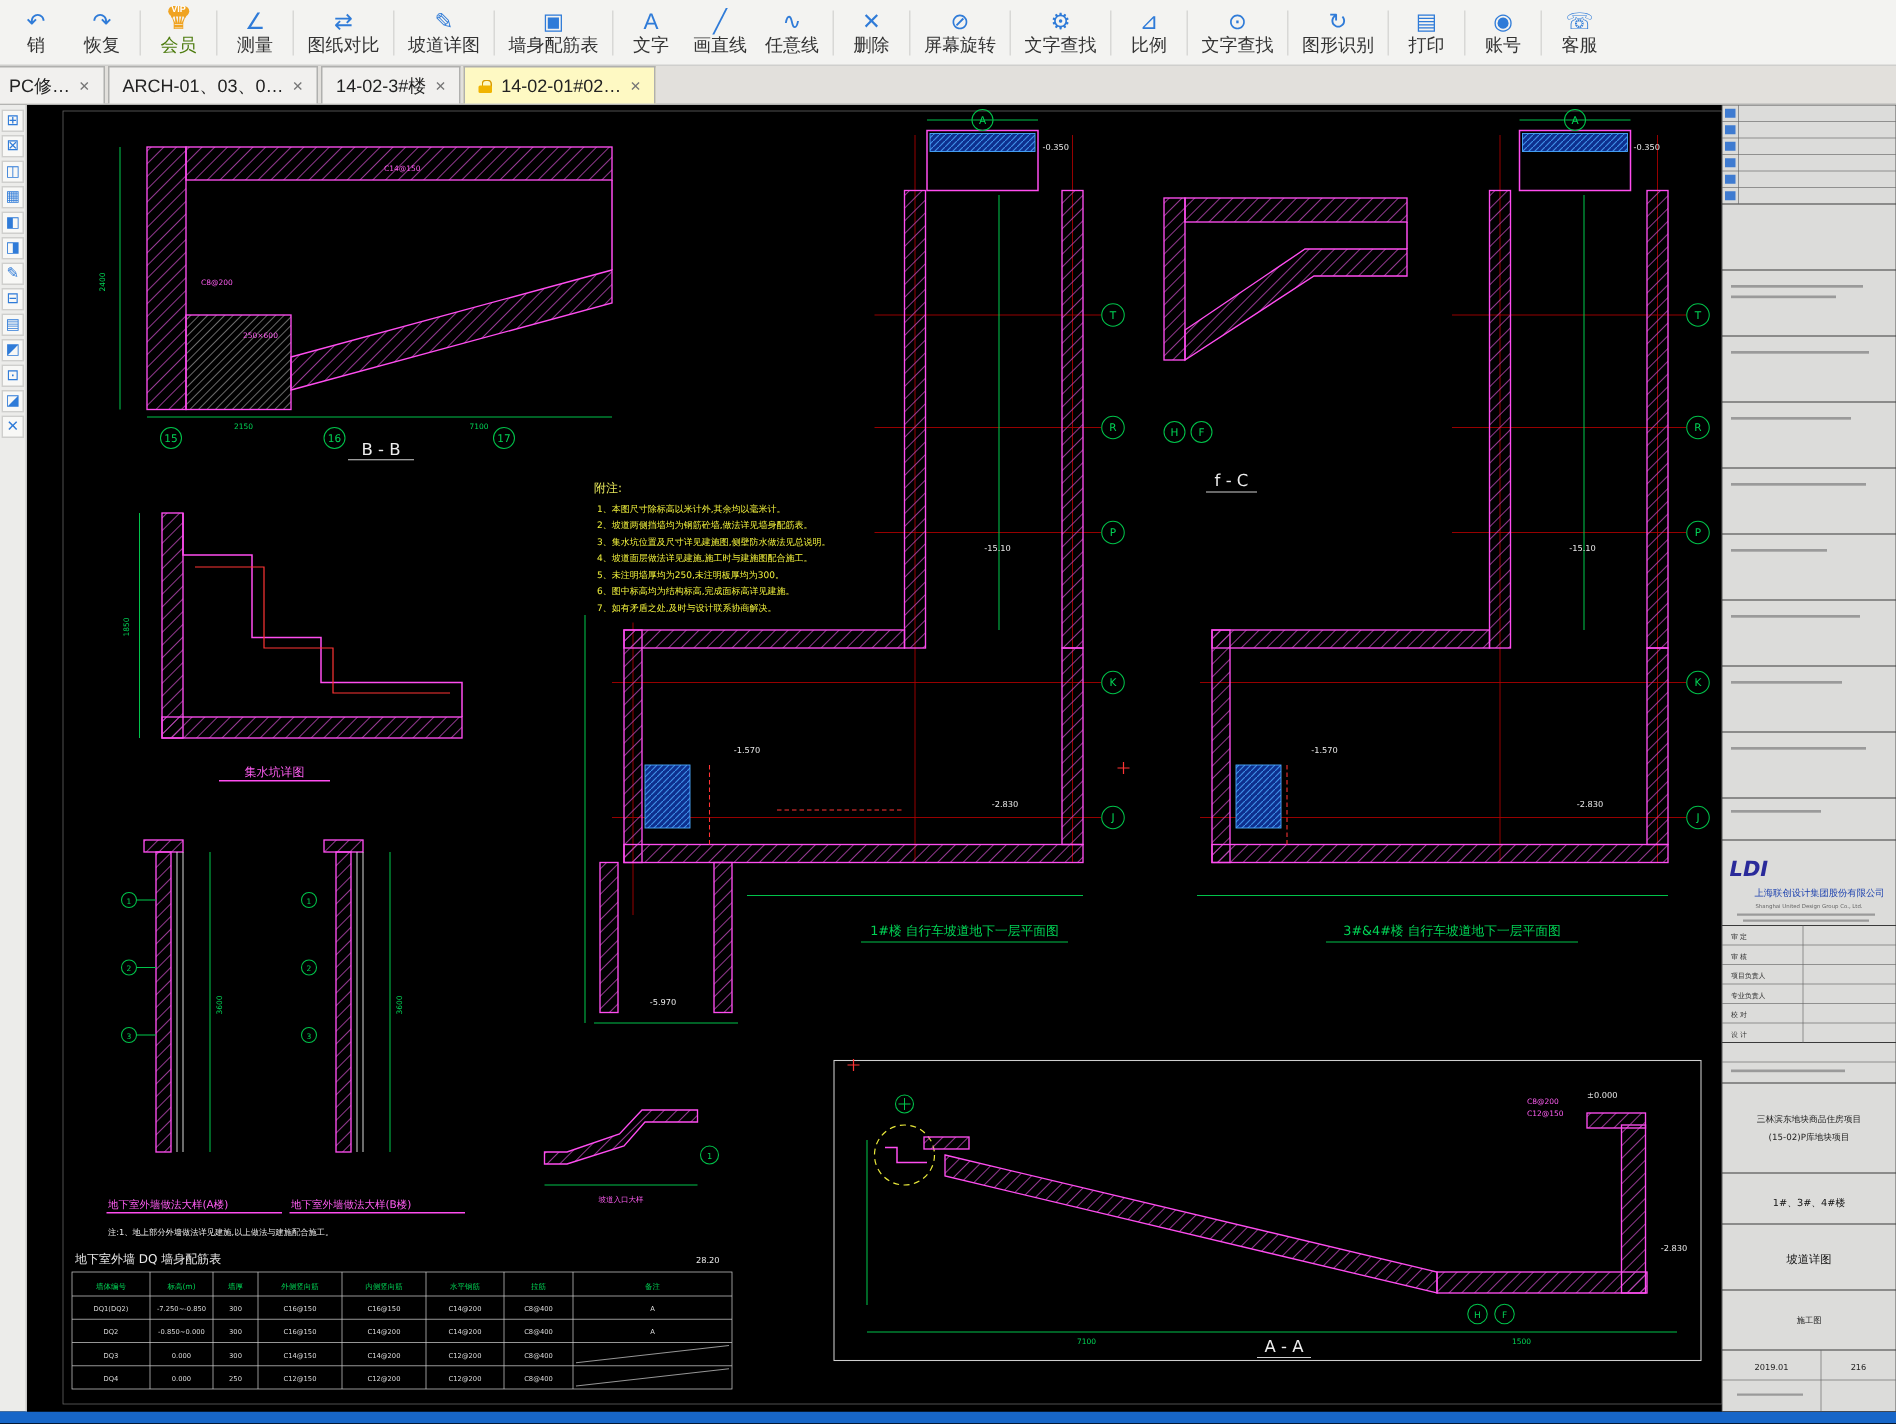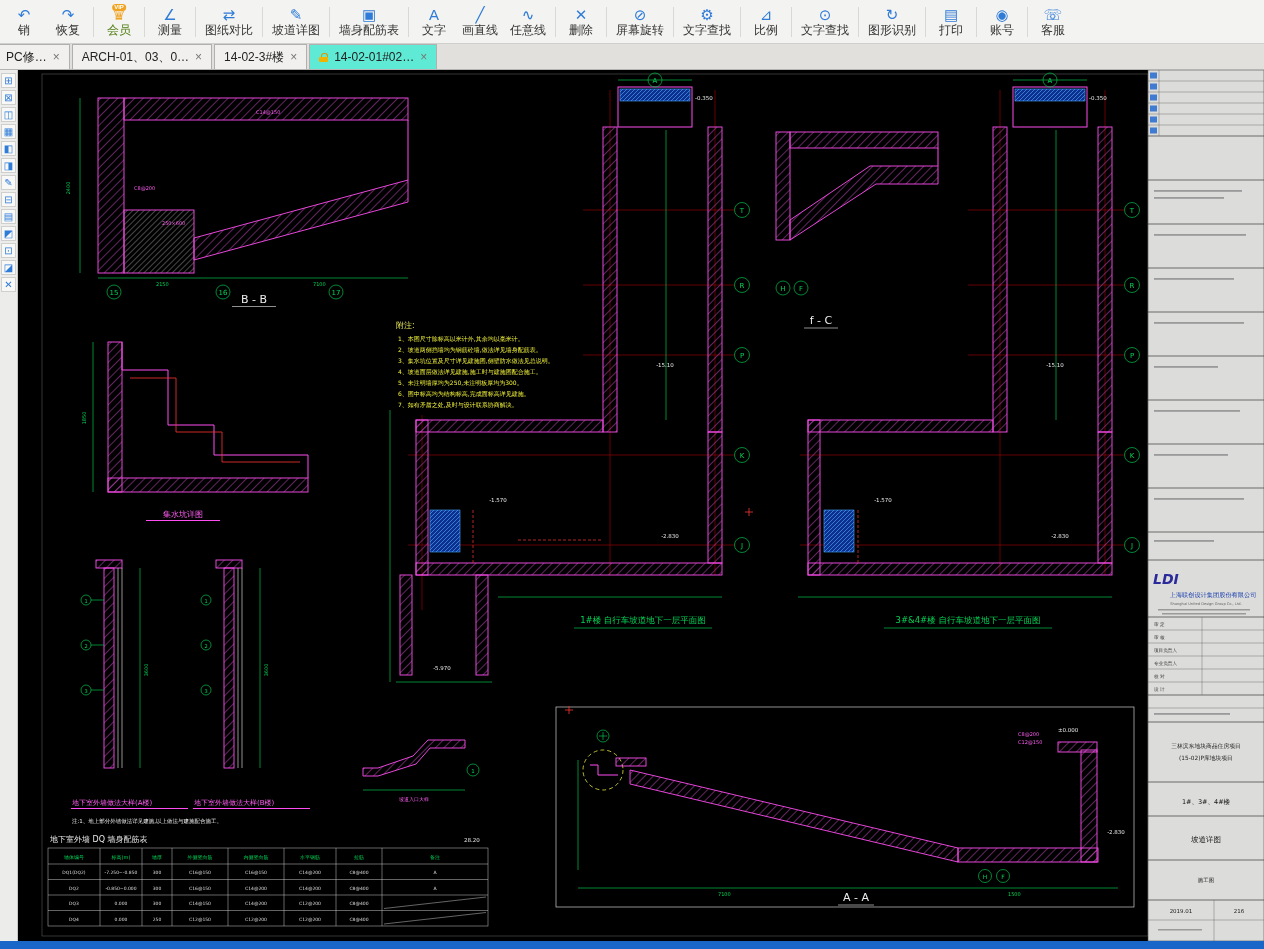--- a/index.html
+++ b/index.html
@@ -19,21 +19,21 @@
     font-size:6px;font-weight:bold;color:#fff;background:#f0a320;border-radius:4px;
     padding:0 2px;line-height:7px}
   .sep{width:1px;height:30px;background:#d8d8d6;margin:0 3px;flex:none}
   
   .tabbar{height:26px;background:#e2e0dc;display:flex;align-items:flex-end;
     border-bottom:1px solid #b4b4b2;padding-left:0}
   .tab{display:flex;align-items:center;gap:6px;height:25px;padding:0 9px;
     background:#f1f0ee;border:1px solid #b0b0ae;border-bottom:none;font-size:12px;
     color:#222;margin-right:2px;cursor:pointer;flex:none}
   .tab:first-child{margin-left:-4px}
-  .tab.active{background:#5eead4}
+  .tab.active{background:#fef9c3}
   .tab-close{color:#777;font-size:12px;line-height:12px;cursor:pointer}
   .lock{position:relative;width:9px;height:9px;display:inline-block;flex:none}
   .lock::before{content:"";position:absolute;left:2px;top:0;width:5px;height:5px;
     border:1.5px solid #d89a00;border-bottom:none;border-radius:3px 3px 0 0}
   .lock::after{content:"";position:absolute;left:0;bottom:0;width:9px;height:5px;
     background:#f0b400;border-radius:1px}
   
   .main{flex:1;display:flex;background:#000;min-height:0}
   .side-toolbar{width:18px;background:#ececea;border-right:1px solid #c8c8c6;
     display:flex;flex-direction:column;align-items:center;padding-top:3px;gap:2px;flex:none}

